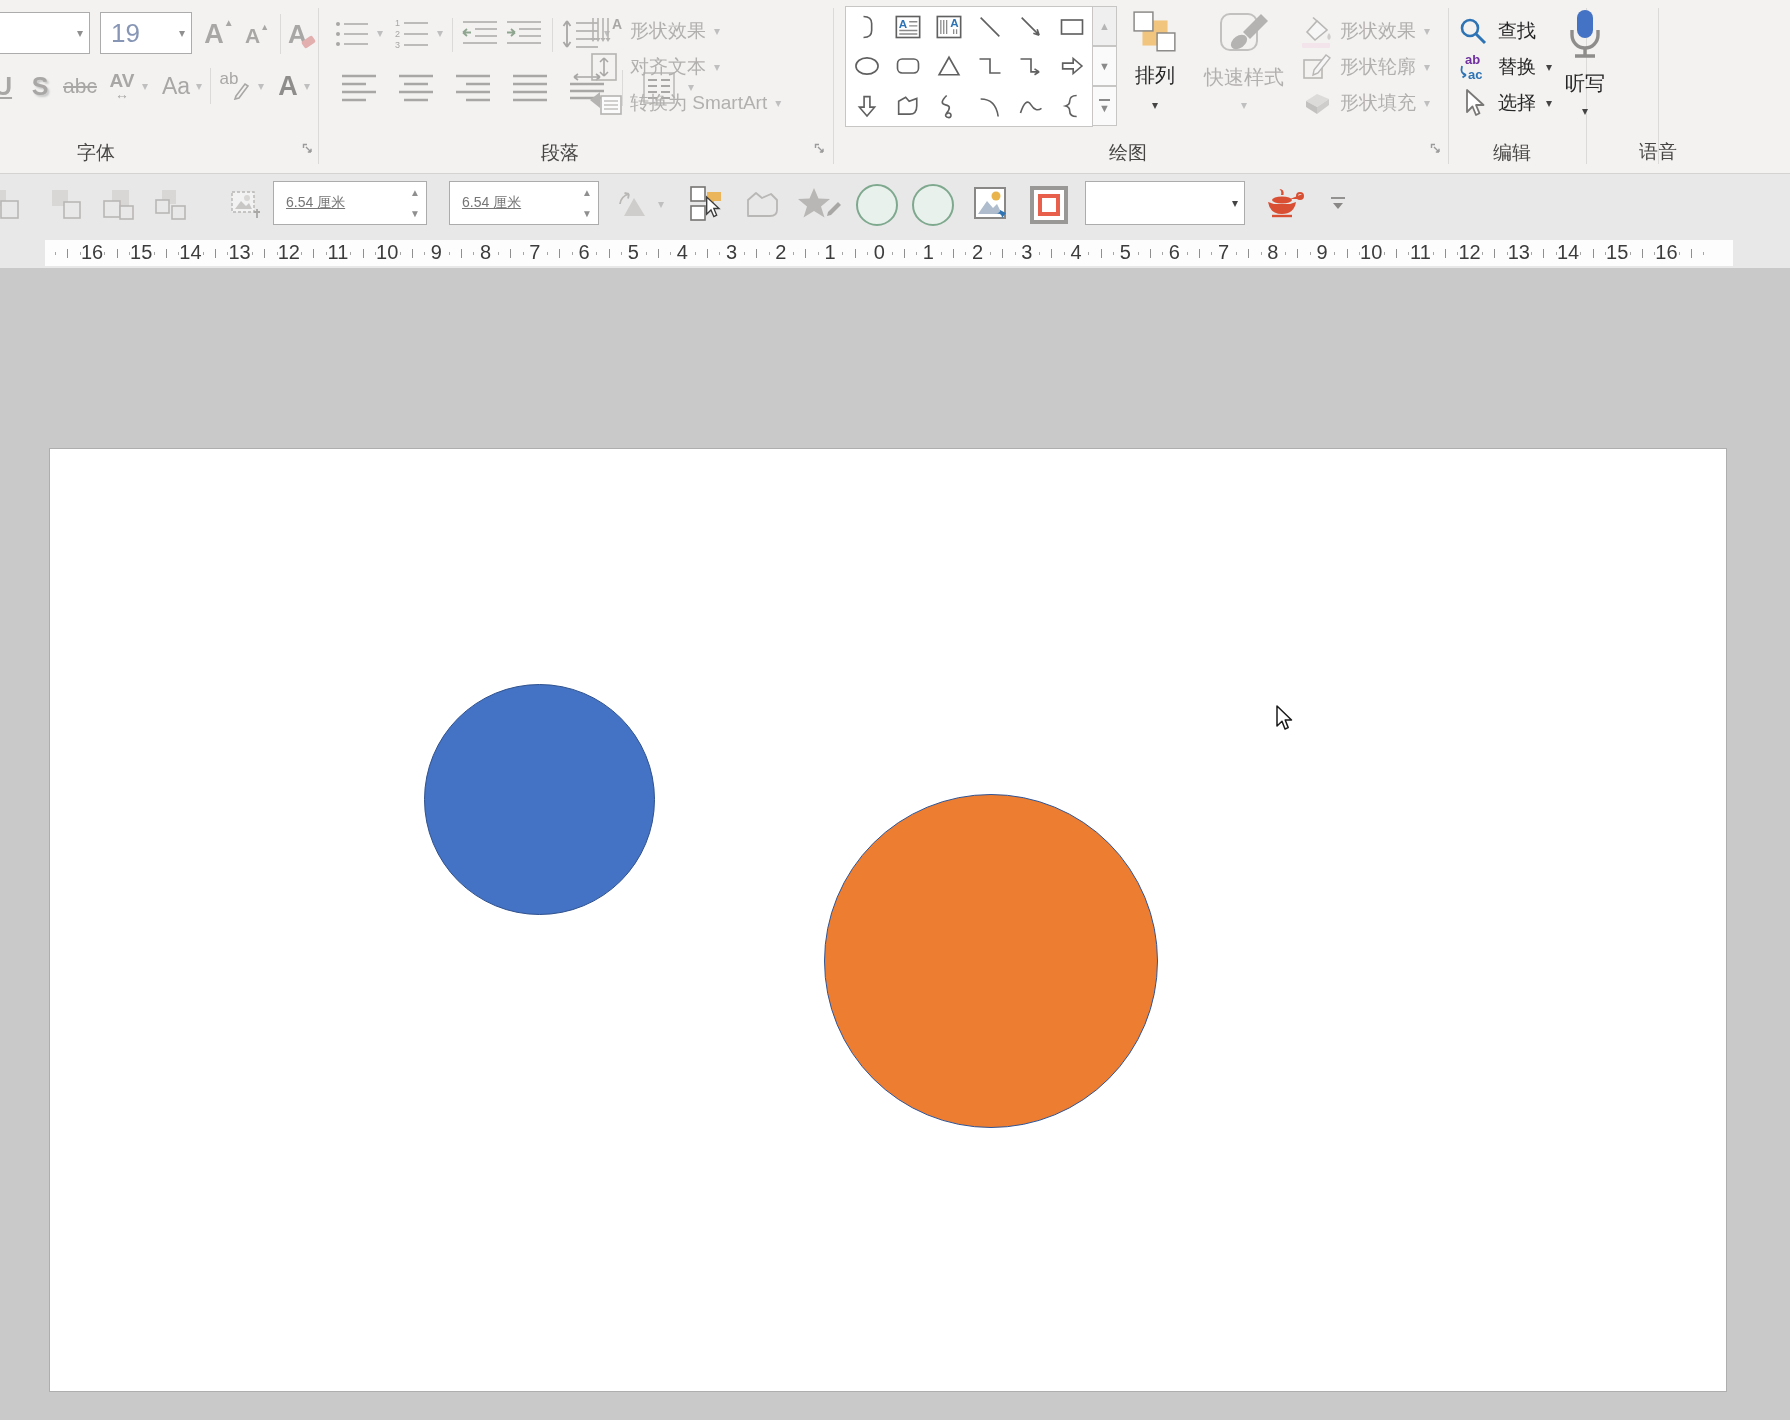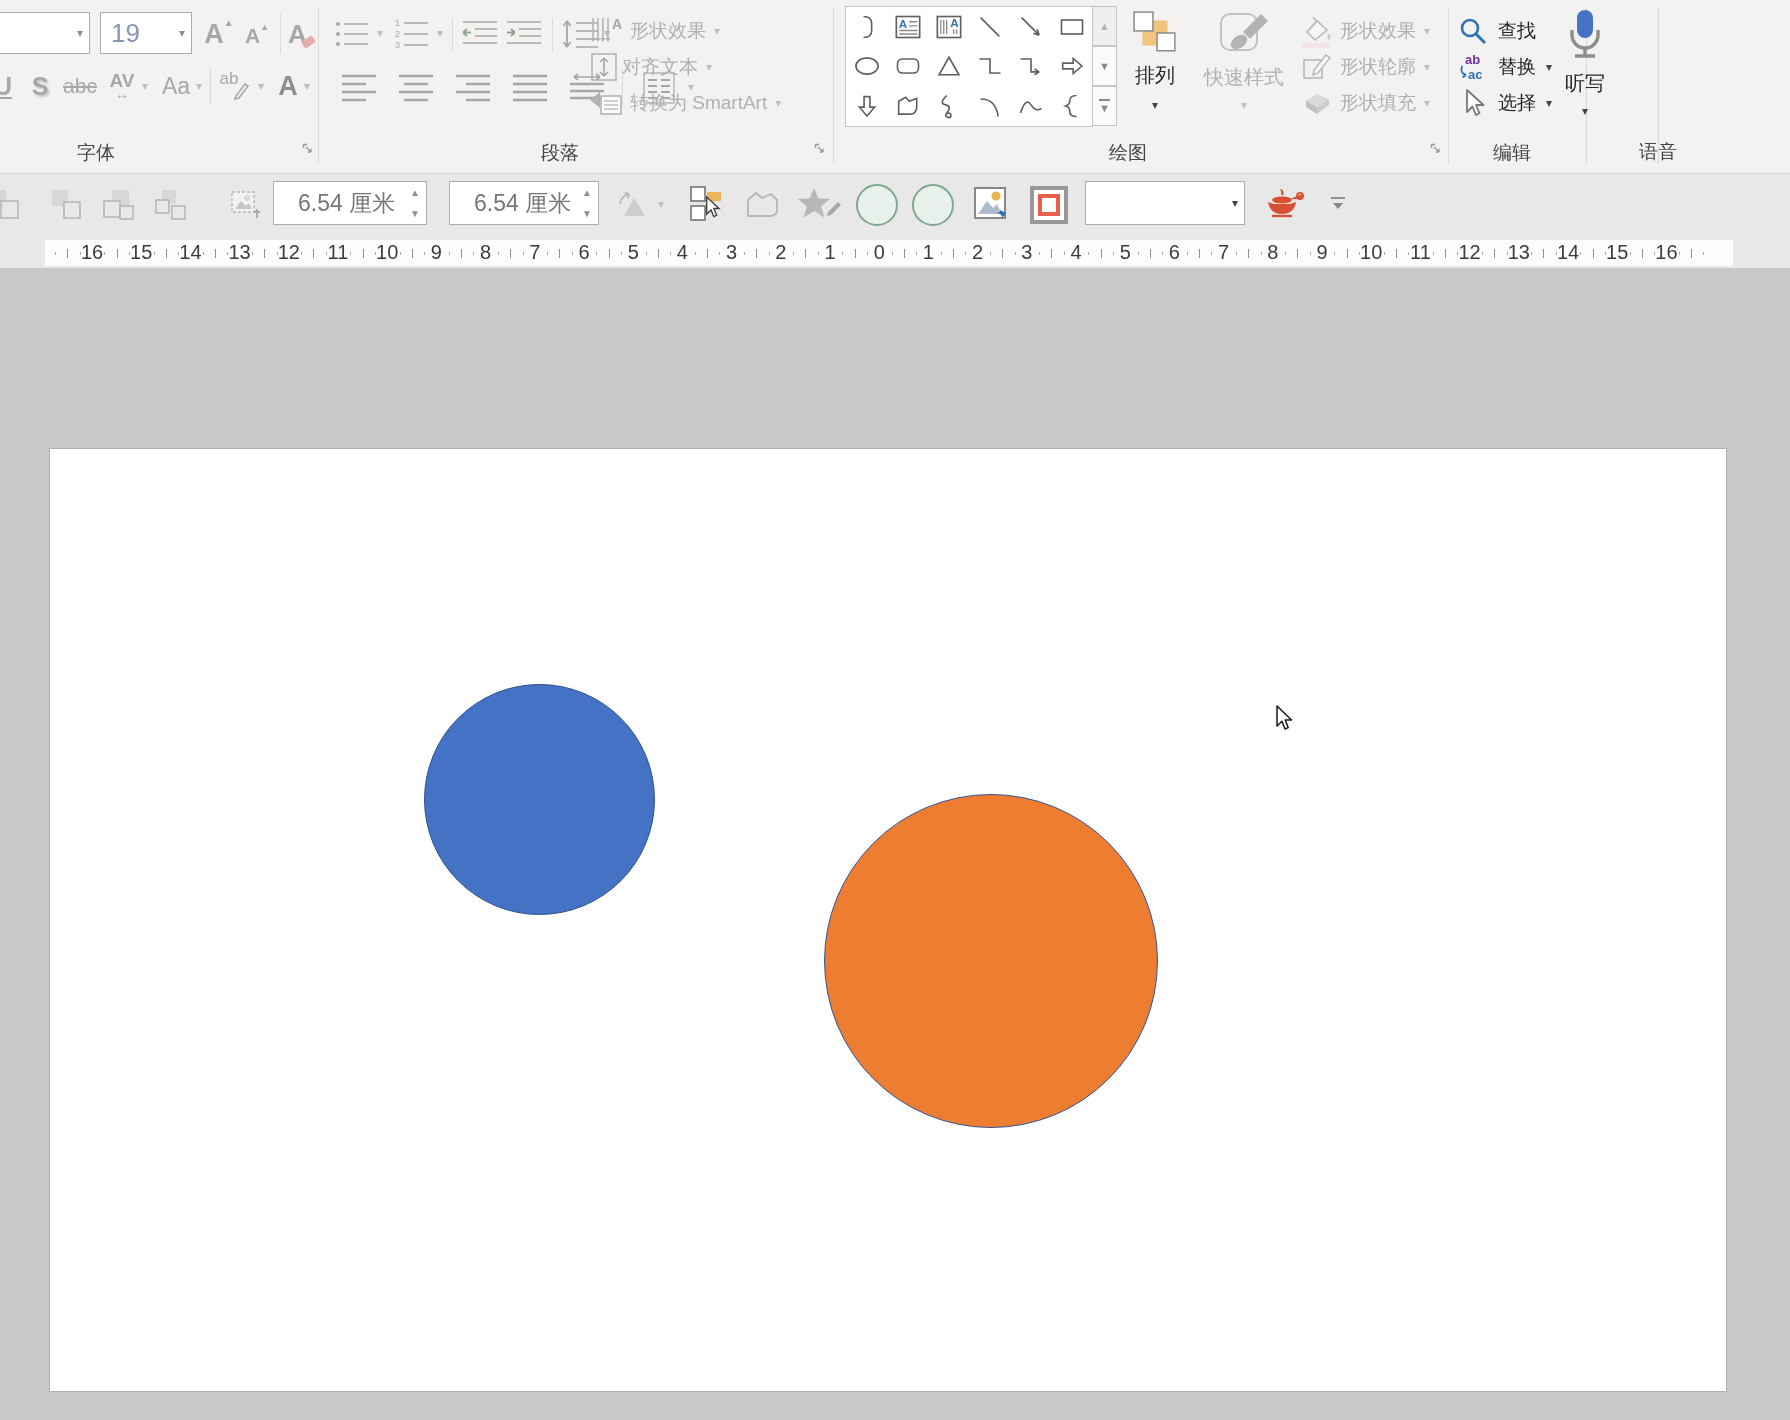--- a/index.html
+++ b/index.html
@@ -24,21 +24,21 @@
   .en-t{color:#262626;}
   .bigbtn{position:absolute;top:6px;height:122px;text-align:center;}
   .bigbtn .blabel{font-size:20px;margin-top:6px;}
   .gal{position:absolute;background:#fff;border:1px solid #c8c6c4;box-sizing:border-box;display:grid;grid-template-columns:repeat(6,1fr);grid-template-rows:repeat(3,1fr);}
   .galcell{display:flex;align-items:center;justify-content:center;}
   .sbar{position:absolute;width:25px;box-sizing:border-box;}
   .sbtn{width:25px;height:40px;background:#fafafa;border:1px solid #c8c6c4;box-sizing:border-box;display:flex;flex-direction:column;align-items:center;justify-content:center;color:#8a8a8a;font-size:11px;line-height:1;}
   
   #toolbar2{position:absolute;left:0;top:174px;width:1790px;height:64px;background:#e8e8e8;}
   .spin{position:absolute;top:7px;height:44px;background:#fff;border:1px solid #acacac;box-sizing:border-box;display:flex;align-items:center;}
-  .spin .val{font-size:23px;color:#767676;padding-left:24px;white-space:nowrap;}
+  .spin .val{font-size:14px;color:#767676;padding-left:12px;white-space:nowrap;text-decoration:underline;}
   .spin .arrows{margin-left:auto;width:22px;height:100%;display:flex;flex-direction:column;align-items:center;justify-content:space-around;color:#8f8f8f;font-size:10px;}
   
   #rulerstrip{position:absolute;left:0;top:238px;width:1790px;height:30px;background:#e8e8e8;}
   #rulerband{position:absolute;left:45px;top:2px;width:1688px;height:26px;background:#fdfdfd;}
   .rnum{position:absolute;top:1px;transform:translateX(-50%);font-size:20px;color:#3c3c3c;}
   .rtick{position:absolute;top:9px;width:1px;height:9px;background:#8f8f8f;}
   .rdot{position:absolute;top:12px;width:1px;height:3px;background:#a6a6a6;}
   
   #canvas{position:absolute;left:0;top:268px;width:1790px;height:1152px;background:#c9c9c9;}
   #slide{position:absolute;left:49px;top:448px;width:1678px;height:944px;background:#fff;border:1px solid #aeaeae;box-sizing:border-box;}
@@ -196,21 +196,21 @@
         <text x="22" y="13" font-size="14" font-weight="bold" fill="#a9a7a5">A</text>
       </svg>
       <span class="stacktxt dis-t" style="margin-left:6px;">形状效果</span>
       <span class="chev dis" style="margin-left:8px;">▾</span>
     </div>
     <div class="stackrow" style="left:590px;top:50px;">
       <svg width="32" height="30" viewBox="0 0 32 30">
         <rect x="2" y="2" width="24" height="26" fill="none" stroke="#b5b3b1" stroke-width="1.6"></rect>
         <path d="M14 6 V24 M14 6 l-4 4 M14 6 l4 4 M14 24 l-4 -4 M14 24 l4 -4" stroke="#a9a7a5" stroke-width="1.6" fill="none"></path>
       </svg>
-      <span class="stacktxt dis-t" style="">对齐文本</span>
+      <span class="stacktxt dis-t" style="margin-left:8px;">对齐文本</span>
       <span class="chev dis" style="margin-left:8px;">▾</span>
     </div>
     <div class="stackrow" style="left:588px;top:86px;">
       <svg width="36" height="30" viewBox="0 0 36 30">
         <path d="M2 12 L12 4 V20 Z" fill="#b5b3b1"></path>
         <rect x="13" y="8" width="20" height="18" fill="#fbfbfb" stroke="#b5b3b1" stroke-width="1.6"></rect>
         <path d="M16 13 H30 M16 17 H30 M16 21 H30" stroke="#c3c1bf" stroke-width="1.6"></path>
       </svg>
       <span class="stacktxt dis-t" style="margin-left:6px;">转换为 SmartArt</span>
       <span class="chev dis" style="margin-left:8px;">▾</span>

